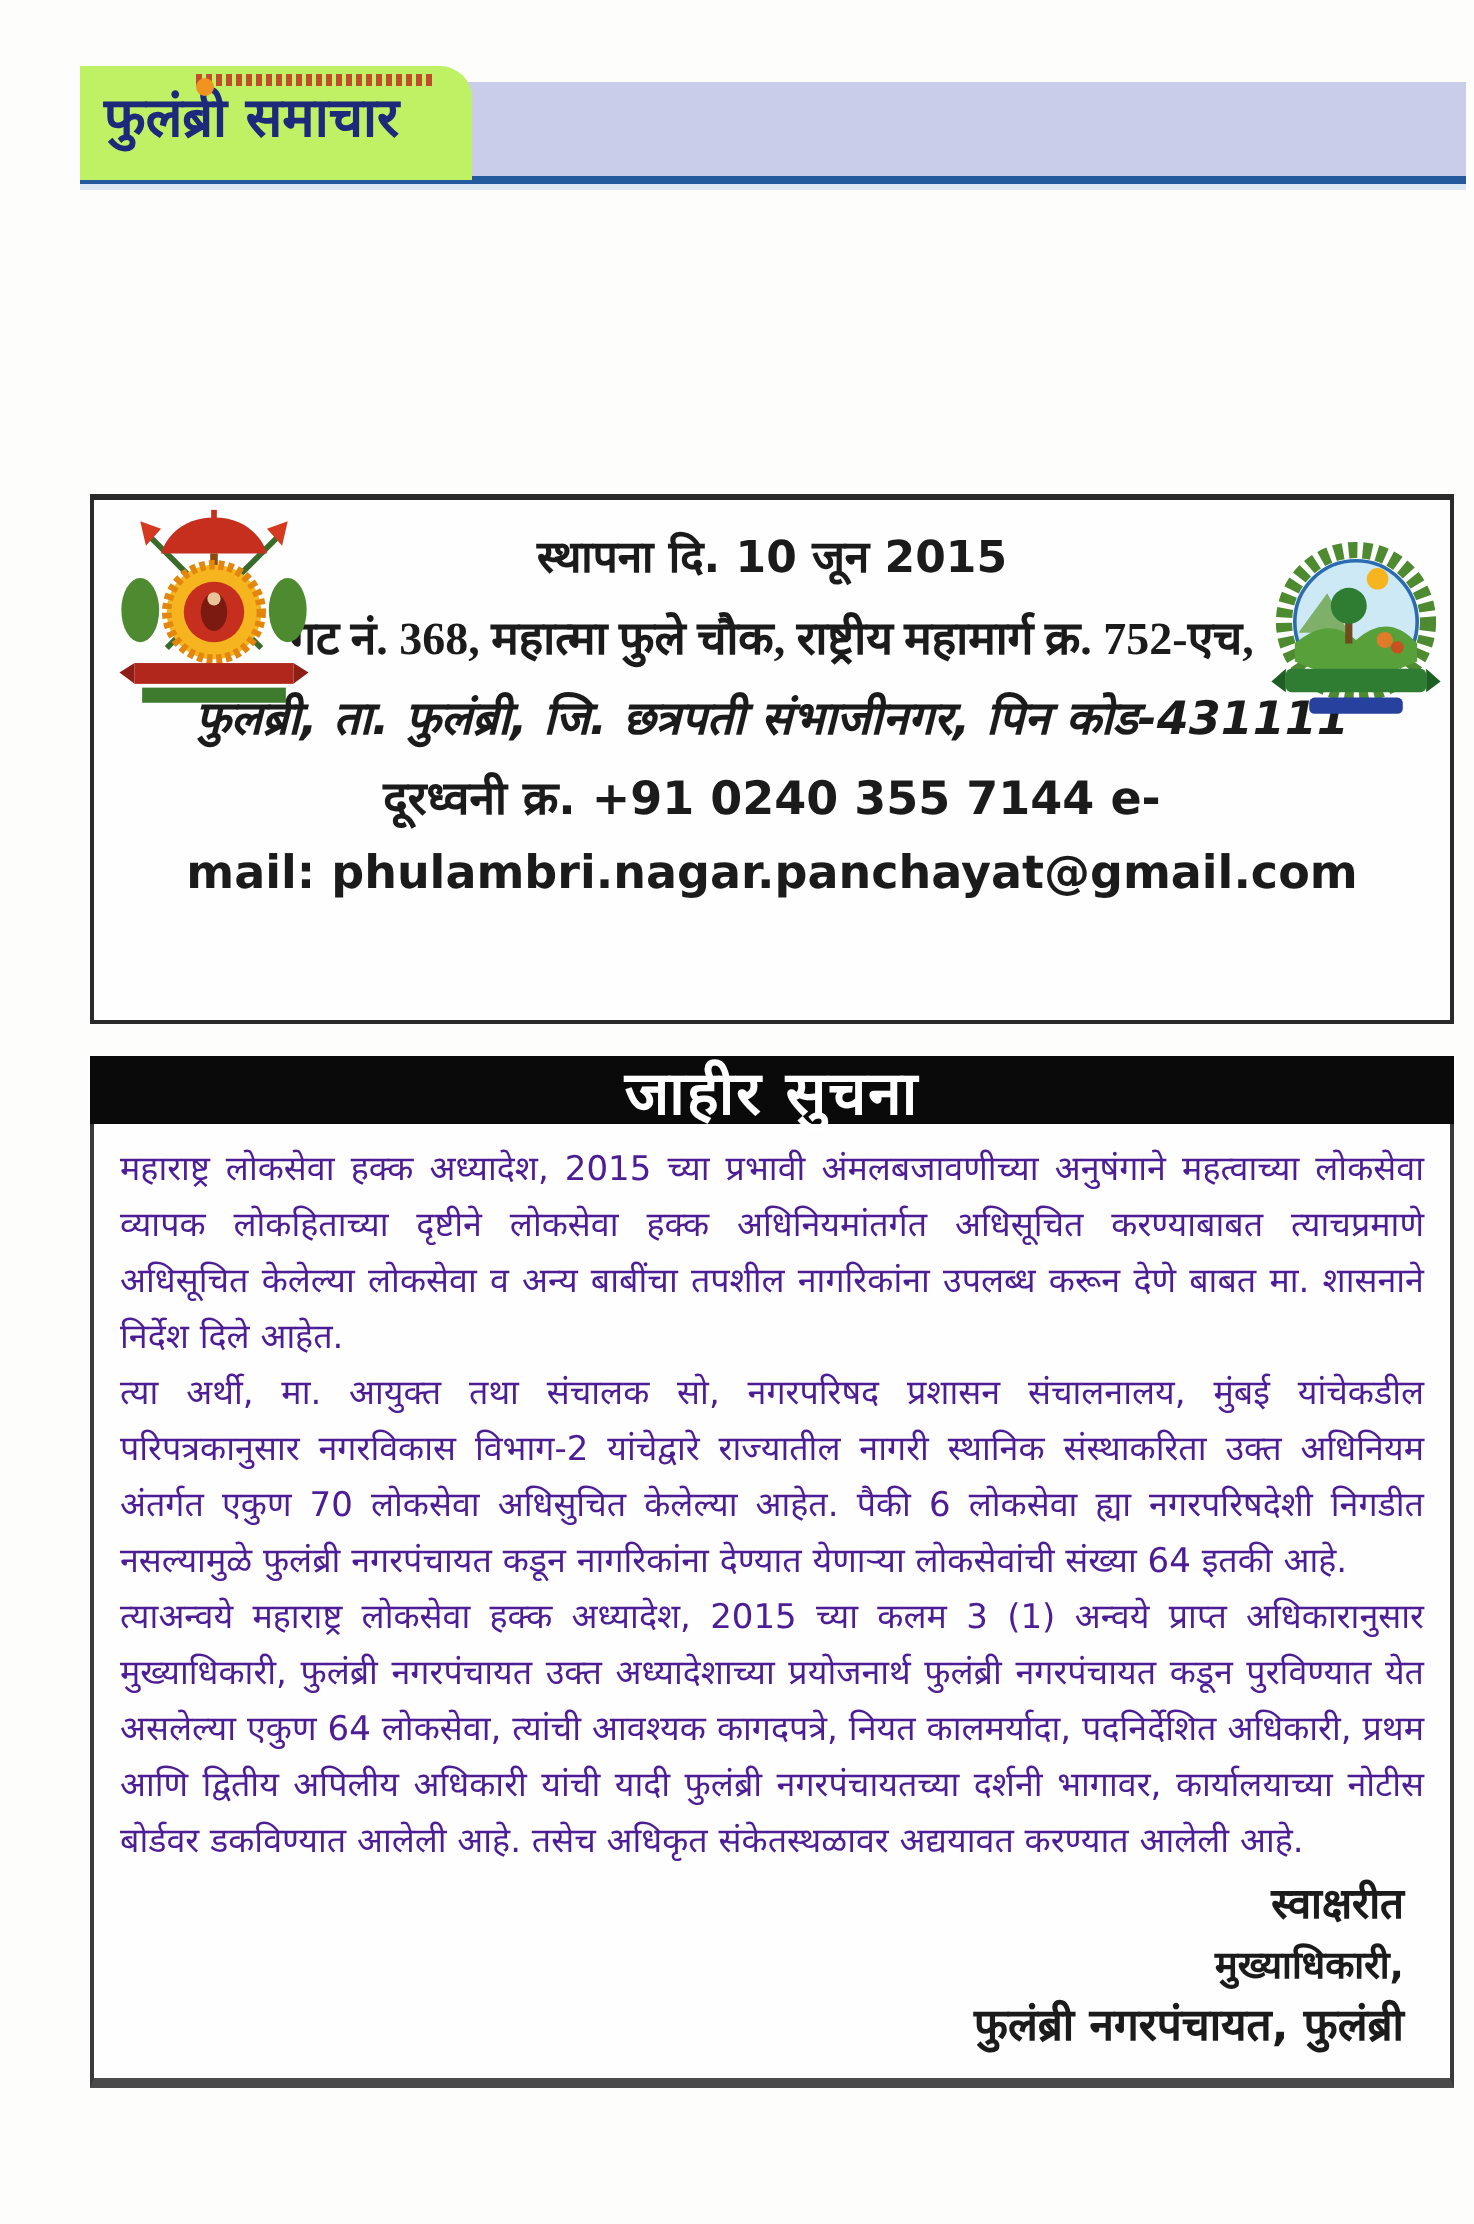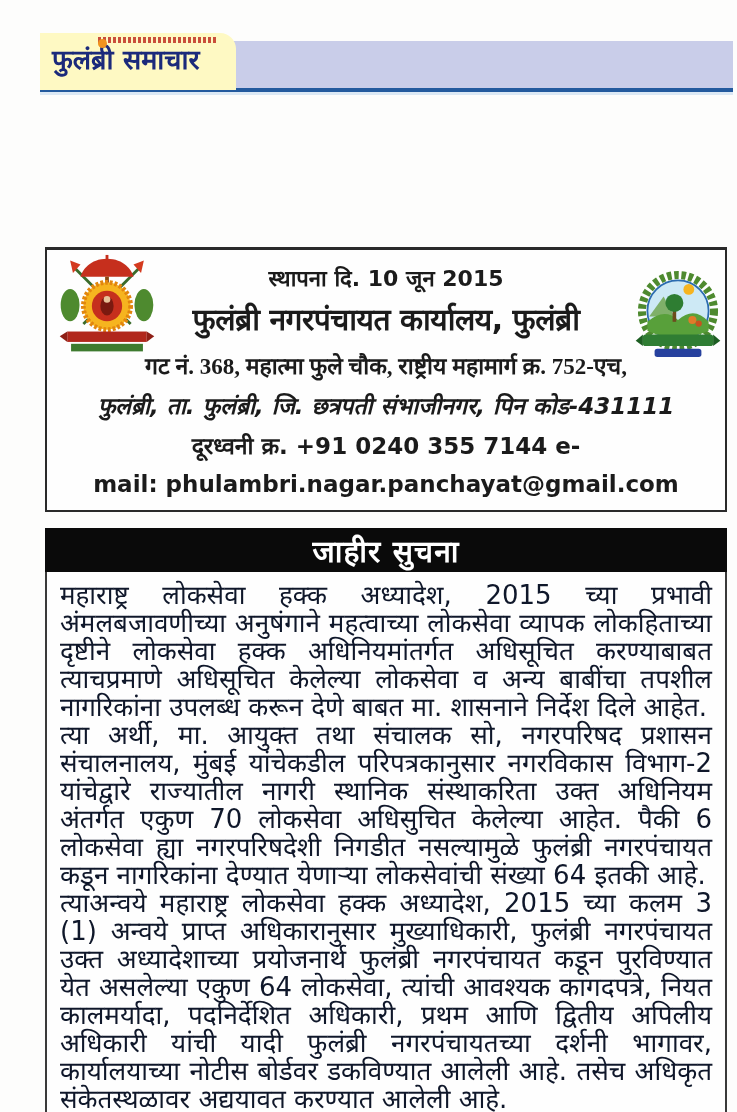--- a/index.html
+++ b/index.html
@@ -19,21 +19,21 @@
     position: absolute; left: 0; top: 8px; width: 693px; height: 47px;
     background: #c9cde9;
   }
   .masthead-rule {
     position: absolute; left: 0; top: 55px; width: 693px; height: 7px;
     background: #235a9e;
     border-bottom: 3px solid #dce9f5;
   }
   .masthead-logo {
     position: absolute; left: 0; top: 0; width: 196px; height: 57px;
-    background: #fef9c3;
+    background: #bef264;
     border-radius: 0 16px 0 0;
     padding: 4px 22px 0 12px;
   }
   .masthead-tagline {
     height: 6px; width: 120px; margin-left: 46px;
     background: repeating-linear-gradient(90deg, #c03022 0 3px, transparent 3px 5px);
     opacity: .85;
   }
   .masthead-title {
     font-size: 27px; font-weight: bold; color: #1b2a7b;
@@ -57,35 +57,35 @@
   .logo-right { position: absolute; right: 2px; top: 16px; width: 90px;  height: 108px; }
 
   .lh-established { text-align: center; font-size: 22px; font-weight: bold; margin-top: 6px; }
   .lh-office     { text-align: center; font-size: 30px; font-weight: 800; margin-top: 6px; letter-spacing: -0.5px; }
   .lh-addr       { text-align: center; font-size: 23px; font-weight: 600; margin-top: 10px; font-family: Liberation Serif, serif; }
   .lh-addr2      { text-align: center; font-size: 23px; font-weight: 600; margin-top: 8px; font-style: italic; }
   .lh-phone      { text-align: center; font-size: 23px; font-weight: 600; margin-top: 8px; }
   .lh-email      { text-align: center; font-size: 23px; font-weight: 600; margin-top: 10px; }
 
   .banner {
-    margin-top: 16px; height: 44px; background: #0a0a0a;
+    margin-top: 16px; height: 34px; background: #0a0a0a;
     display: flex; align-items: center; justify-content: center;
   }
   .banner-title { color: #ffffff; font-size: 30px; font-weight: 800; letter-spacing: 1px; }
 
   .notice-body {
     border-left: 2px solid #3a3a3a; border-right: 2px solid #3a3a3a;
     border-bottom: 5px solid #4a4a4a;
     padding: 9px 13px 10px 13px;
     min-height: 470px;
     background: #fefefe;
   }
   .notice-body p {
-    font-size: 26px; line-height: 28px; font-weight: 500;
-    text-align: justify; color: #0f172a;
+    font-size: 17px; line-height: 28px; font-weight: 500;
+    text-align: justify; color: #4c1d95;
   }
   .signature { text-align: right; padding-right: 10px; margin-top: 2px; }
   .sig-line1 { font-size: 21px; font-weight: 600; line-height: 30px; }
   .sig-line2 { font-size: 19px; font-weight: 800; line-height: 32px; }
   .sig-line3 { font-size: 22px; font-weight: 600; line-height: 30px; }
 </style>
 </head>
 <body>
 
 <div class="masthead">
@@ -132,34 +132,34 @@
       <circle cx="46" cy="37" r="10" fill="#2e7d32"></circle>
       <circle cx="66" cy="56" r="4.5" fill="#e07b2a"></circle>
       <circle cx="73" cy="60" r="3.5" fill="#c6531f"></circle>
       <rect x="11" y="72" width="78" height="13" rx="3" fill="#2f7d33"></rect>
       <polygon points="11,72 3,79 11,85" fill="#1d5e22"></polygon>
       <polygon points="89,72 97,79 89,85" fill="#1d5e22"></polygon>
       <rect x="24" y="88" width="52" height="9" rx="3" fill="#27419e"></rect>
     </svg>
 
     <div class="lh-established">स्थापना दि. 10 जून 2015</div>
-    <div class="lh-office">फुलंब्री नगरपंचायत कार्यालय, फुलंब्री</div>
     <div class="lh-addr">गट नं. 368, महात्मा फुले चौक, राष्ट्रीय महामार्ग क्र. 752-एच,</div>
     <div class="lh-addr2">फुलंब्री, ता. फुलंब्री, जि. छत्रपती संभाजीनगर, पिन कोड-431111</div>
     <div class="lh-phone">दूरध्वनी क्र. +91 0240 355 7144 e-</div>
     <div class="lh-email">mail: phulambri.nagar.panchayat@gmail.com</div>
   </div>
 
   <div class="banner">
     <span class="banner-title">जाहीर सुचना</span>
   </div>
 
   <div class="notice-body">
     <p>महाराष्ट्र लोकसेवा हक्क अध्यादेश, 2015 च्या प्रभावी अंमलबजावणीच्या अनुषंगाने महत्वाच्या लोकसेवा व्यापक लोकहिताच्या दृष्टीने लोकसेवा हक्क अधिनियमांतर्गत अधिसूचित करण्याबाबत त्याचप्रमाणे अधिसूचित केलेल्या लोकसेवा व अन्य बाबींचा तपशील नागरिकांना उपलब्ध करून देणे बाबत मा. शासनाने निर्देश दिले आहेत.</p>
     <p>त्या अर्थी, मा. आयुक्त तथा संचालक सो, नगरपरिषद प्रशासन संचालनालय, मुंबई यांचेकडील परिपत्रकानुसार नगरविकास विभाग-2 यांचेद्वारे राज्यातील नागरी स्थानिक संस्थाकरिता उक्त अधिनियम अंतर्गत एकुण 70 लोकसेवा अधिसुचित केलेल्या आहेत. पैकी 6 लोकसेवा ह्या नगरपरिषदेशी निगडीत नसल्यामुळे फुलंब्री नगरपंचायत कडून नागरिकांना देण्यात येणाऱ्या लोकसेवांची संख्या 64 इतकी आहे.</p>
     <p>त्याअन्वये महाराष्ट्र लोकसेवा हक्क अध्यादेश, 2015 च्या कलम 3 (1) अन्वये प्राप्त अधिकारानुसार मुख्याधिकारी, फुलंब्री नगरपंचायत उक्त अध्यादेशाच्या प्रयोजनार्थ फुलंब्री नगरपंचायत कडून पुरविण्यात येत असलेल्या एकुण 64 लोकसेवा, त्यांची आवश्यक कागदपत्रे, नियत कालमर्यादा, पदनिर्देशित अधिकारी, प्रथम आणि द्वितीय अपिलीय अधिकारी यांची यादी फुलंब्री नगरपंचायतच्या दर्शनी भागावर, कार्यालयाच्या नोटीस बोर्डवर डकविण्यात आलेली आहे. तसेच अधिकृत संकेतस्थळावर अद्ययावत करण्यात आलेली आहे.</p>
 
     <div class="signature">
+      <div class="sig-line1">स्वाक्षरीत</div>
       <div class="sig-line2">मुख्याधिकारी,</div>
       <div class="sig-line3">फुलंब्री नगरपंचायत, फुलंब्री</div>
     </div>
   </div>
 </div>
 
 </body></html>

